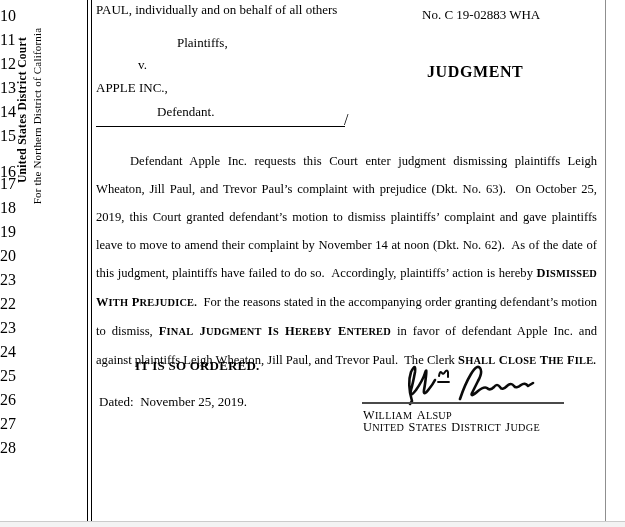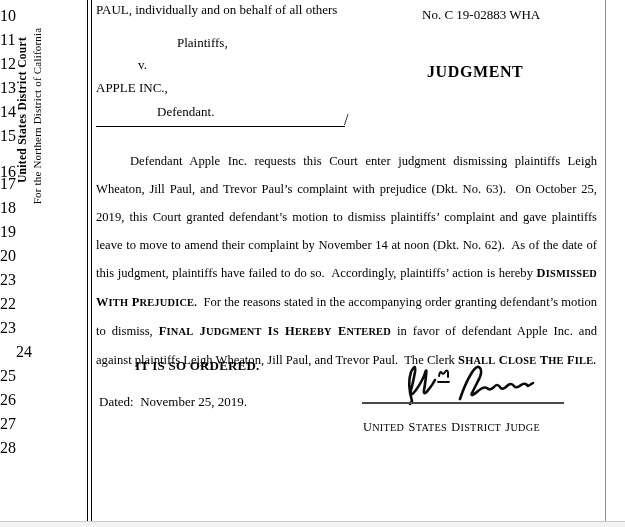--- a/index.html
+++ b/index.html
@@ -66,21 +66,21 @@
       <div class="linenum" style="top: 105px;">14</div>
       <div class="linenum" style="top: 129px;">15</div>
       <div class="linenum" style="top: 153px; margin-top: 12px;">16</div>
       <div class="linenum" style="top: 177px;">17</div>
       <div class="linenum" style="top: 201px;">18</div>
       <div class="linenum" style="top: 225px;">19</div>
       <div class="linenum" style="top: 249px;">20</div>
       <div class="linenum" style="top: 273px;">23</div>
       <div class="linenum" style="top: 297px;">22</div>
       <div class="linenum" style="top: 321px;">23</div>
-      <div class="linenum" style="top: 345px; padding-left: 16px;">24</div>
+      <div class="linenum" style="top: 345px;">24</div>
       <div class="linenum" style="top: 369px;">25</div>
       <div class="linenum" style="top: 393px;">26</div>
       <div class="linenum" style="top: 417px;">27</div>
       <div class="linenum" style="top: 441px;">28</div>
     </div>
 
   <div class="double-rule"></div>
   <div class="right-rule"></div>
 
   <div class="abs cap cap-l1">PAUL, individually and on behalf of all others</div>
@@ -101,17 +101,18 @@
 
   <svg class="sig-svg" width="145" height="48" viewBox="0 0 145 48">
     <g fill="none" stroke="#0b0b0b" stroke-width="2.6" stroke-linecap="round" stroke-linejoin="round">
       <path d="M14,41 L12,44 M14,41 Q9,24 13,12 Q18,2 17,12 Q15,23 13,30 Q11,39 18,30 Q25,20 27,13 Q29,7 28,16 Q27,25 26,30 Q25,37 31,29 Q35,24 37,20"></path>
       <path d="M41,16 Q42,10 44,13 Q45,15 47,12 Q49,9 50,12 L50,17" stroke-width="2"></path>
       <path d="M40,22 L51,22" stroke-width="1.8"></path>
       <path d="M62,39 Q67,24 73,14 Q79,4 82,8 Q85,12 80,21 Q76,29 74,33 Q72,38 80,31 Q86,26 89,28 Q92,31 96,27 Q99,23 102,27 Q104,31 109,26 Q113,22 116,26 Q118,29 123,25 Q127,22 130,26 L135,23"></path>
     </g>
   </svg>
   <div class="sig-rule"></div>
+  <div class="abs sig-name" id="sig-name"><span class="sc-f">W</span><span class="sc-r">ILLIAM</span> <span class="sc-f">A</span><span class="sc-r">LSUP</span></div>
   <div class="abs sig-title" id="sig-title"><span class="sc-f">U</span><span class="sc-r">NITED</span> <span class="sc-f">S</span><span class="sc-r">TATES</span> <span class="sc-f">D</span><span class="sc-r">ISTRICT</span> <span class="sc-f">J</span><span class="sc-r">UDGE</span></div>
 
   <div class="bottom-edge"></div>
   <div class="below-page"></div>
 </div>
 
 </body></html>

